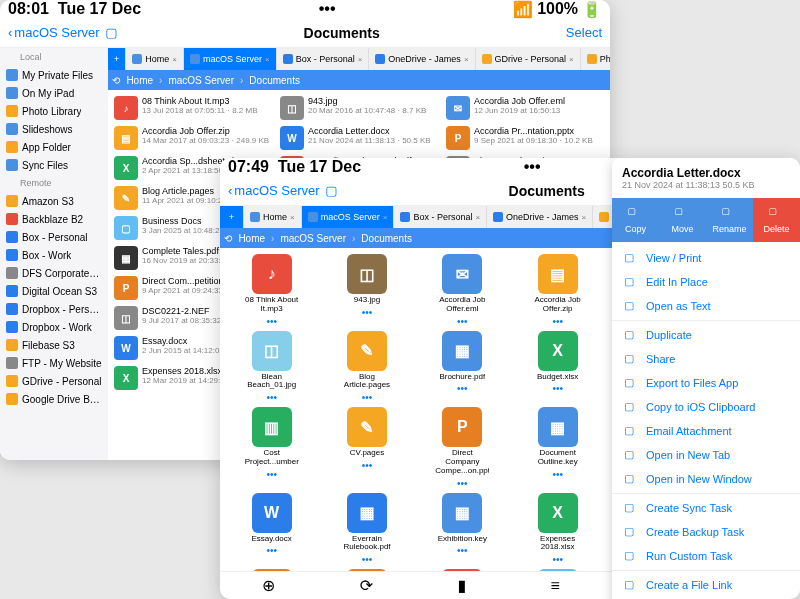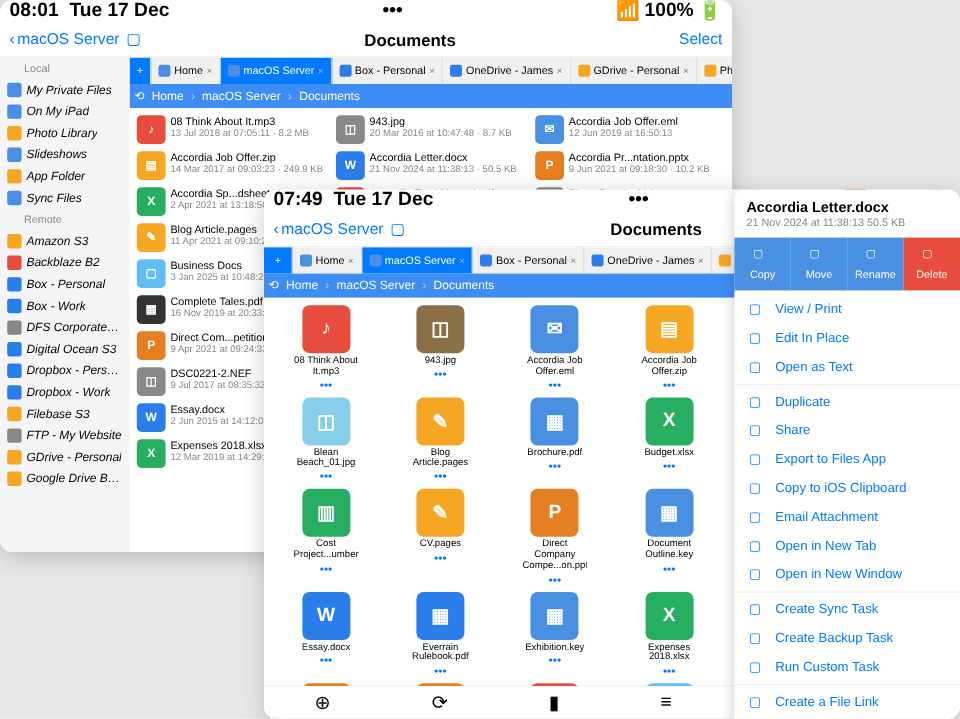--- a/index.html
+++ b/index.html
@@ -14,21 +14,21 @@
 .hdr{height:30px;display:flex;align-items:center;padding:0 8px;border-bottom:1px solid #eee;}
 .back{color:#007aff;font-size:13px;display:flex;align-items:center;gap:2px;}
 .title{flex:1;text-align:center;font-weight:600;font-size:14px;}
 .sel{color:#007aff;font-size:13px;}
 
 .body{display:flex;height:calc(100% - 48px);}
 .sidebar{width:108px;background:#f5f5f7;overflow-y:auto;font-size:10px;}
 .shead{padding:4px 20px;color:#888;font-size:9px;}
 .sitem{padding:3px 6px;display:flex;align-items:center;gap:4px;cursor:pointer;}
 .sicon{width:12px;height:12px;border-radius:2px;flex-shrink:0;}
-.sitem span{white-space:nowrap;overflow:hidden;text-overflow:ellipsis;font-style:italic;}
+.sitem span{white-space:nowrap;overflow:hidden;text-overflow:ellipsis;}
 
 .main{flex:1;display:flex;flex-direction:column;overflow:hidden;}
 .tabs{height:22px;background:#f0f0f0;display:flex;font-size:9px;}
 .tab{padding:3px 6px;display:flex;align-items:center;gap:3px;border-right:1px solid #ddd;white-space:nowrap;}
 .tab.home{background:#007aff;color:#fff;width:24px;justify-content:center;}
 .tab.active{background:#007aff;color:#fff;}
 .tab .ticon{width:10px;height:10px;border-radius:2px;}
 .tab .x{opacity:0.5;font-size:8px;}
 
 .crumbs{height:20px;background:#3d8df5;color:#fff;display:flex;align-items:center;font-size:10px;padding:0 4px;}
@@ -224,21 +224,21 @@
               <div class="ficon" style="background:#2b7de9">W</div>
               <div class="finfo">
                 <div class="fname">Accordia Letter.docx</div>
                 <div class="fmeta">21 Nov 2024 at 11:38:13 · 50.5 KB</div>
               </div>
             </div>
             <div class="cell">
               <div class="ficon" style="background:#e67e22">P</div>
               <div class="finfo">
                 <div class="fname">Accordia Pr...ntation.pptx</div>
-                <div class="fmeta">9 Jun 2021 at 09:18:30 · 10.2 KB</div>
+                <div class="fmeta">9 Sep 2021 at 09:18:30 · 10.2 KB</div>
               </div>
             </div>
           </div>
           <div class="row">
             <div class="cell">
               <div class="ficon" style="background:#27ae60">X</div>
               <div class="finfo">
                 <div class="fname">Accordia Sp...dsheet.xlsx</div>
                 <div class="fmeta">2 Apr 2021 at 13:18:50</div>
               </div>

